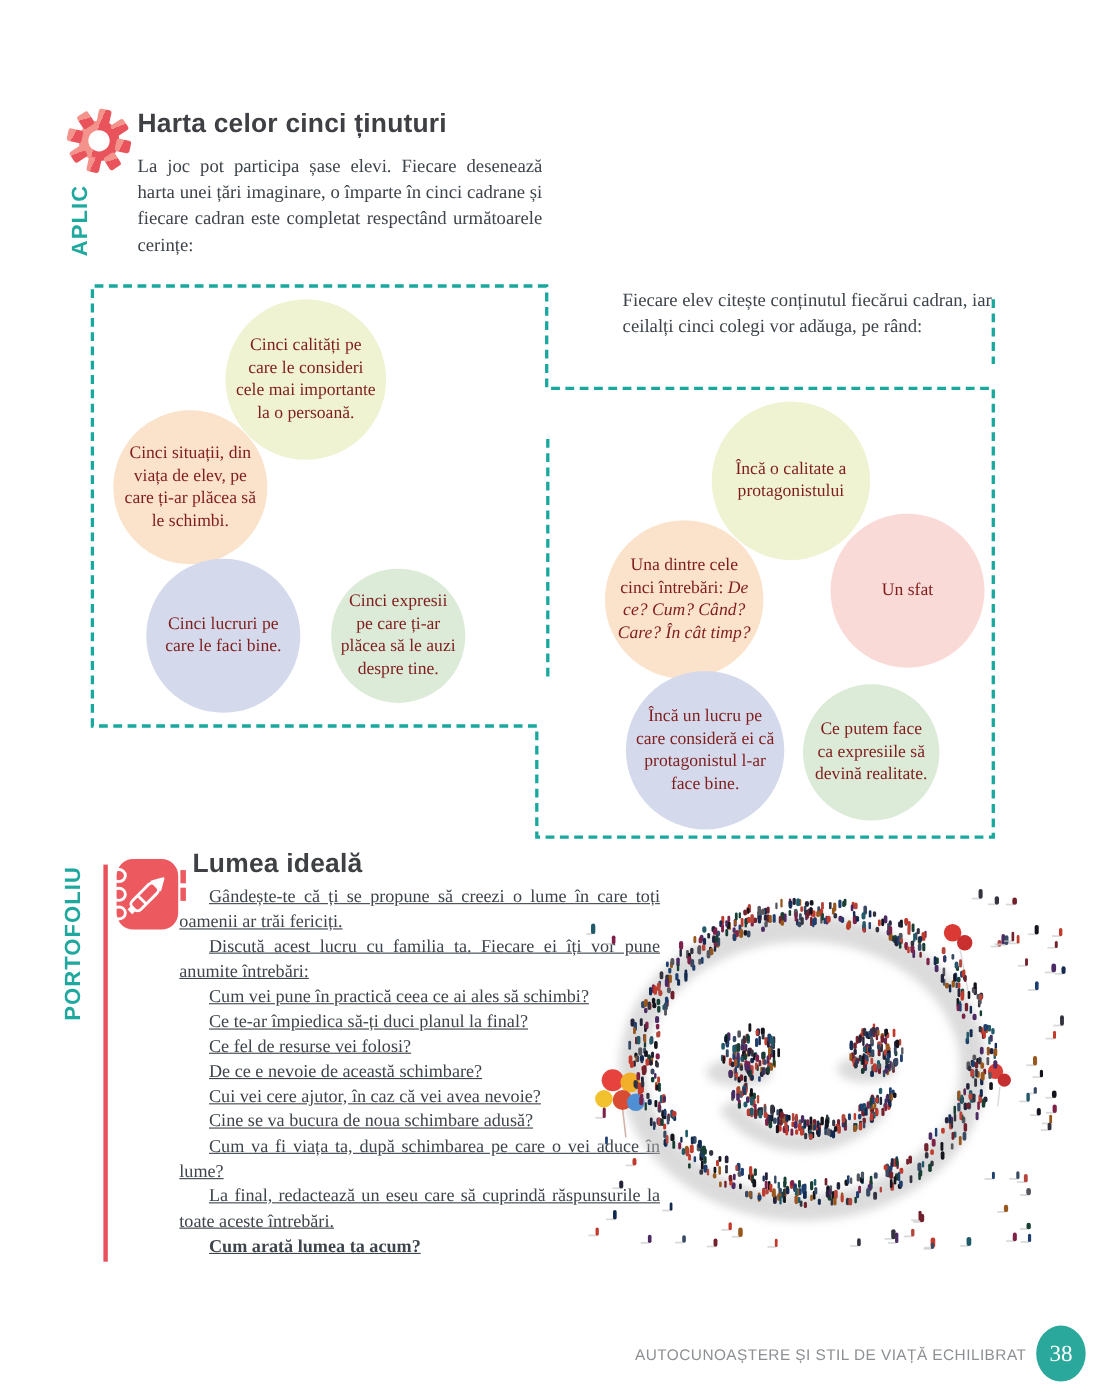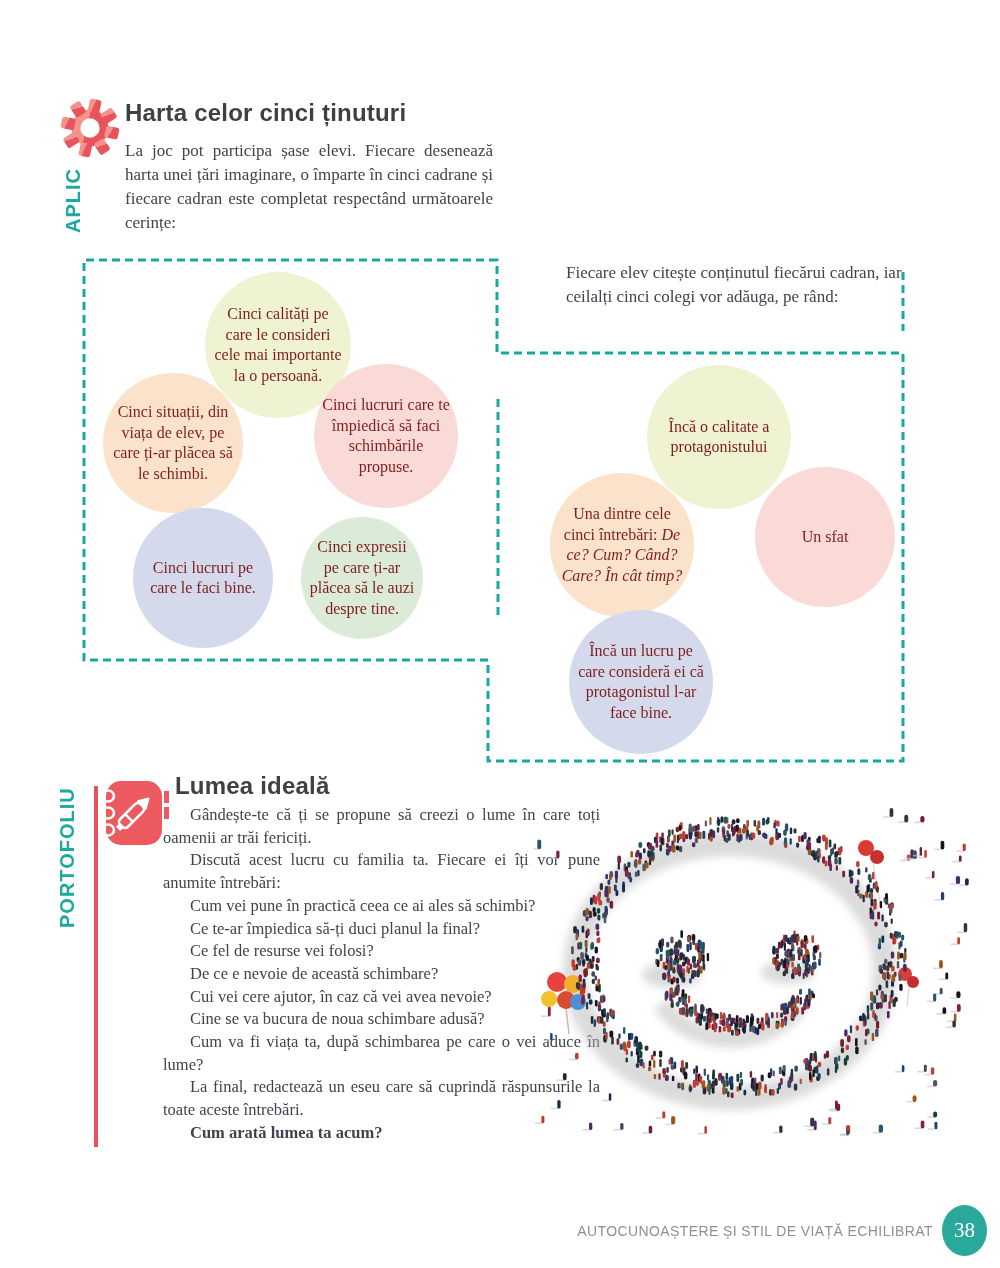--- a/index.html
+++ b/index.html
@@ -20,21 +20,21 @@
   .intro { position:absolute; left:125px; top:139px; width:368px; }
   .note  { position:absolute; left:566px; top:261px; width:336px; text-align:left; }
 
   .circle { position:absolute; border-radius:50%; display:flex; align-items:center;
     justify-content:center; text-align:center; padding:8px; }
   .circle p { font-size:16px; line-height:20.5px; color:#7f1d1d; }
   .circle em { font-style:italic; }
 
   .portfolio-text { position:absolute; left:163px; top:804px; width:437px; }
   .portfolio-text p { font-size:16.5px; line-height:22.7px; text-indent:27px;
-    text-align:justify; color:#3e444b; }
+    text-align:justify; color:#3e444b;text-decoration:underline; }
   .portfolio-text p.bold { font-weight:700; }
 
   .redline { position:absolute; left:94px; top:786px; width:4px; height:361px; background:#e8505a; }
 
   .footer { position:absolute; top:1205px; right:13px; display:flex; align-items:center; gap:9px; }
   .footer .chapter { font-family:"Liberation Sans","DejaVu Sans",sans-serif; font-size:14px;
     color:#8d9093; letter-spacing:0.4px; }
   .page-badge { width:45px; height:51px; border-radius:50%; background:#2aa89b; color:#fff;
     display:flex; align-items:center; justify-content:center; font-size:21px;
     font-family:"Liberation Serif",serif; }
@@ -83,41 +83,41 @@
   <p class="bodytext indent intro">La joc pot participa șase elevi. Fiecare desenează harta unei țări imaginare, o împarte în cinci cadrane și fiecare cadran este completat respectând următoarele cerințe:</p>
 
   <p class="bodytext indent note">Fiecare elev citește conținutul fiecărui cadran, iar ceilalți cinci colegi vor adăuga, pe rând:</p>
 
   <div class="circle" style="left: 205px; top: 272px; width: 146px; height: 146px; background-color: rgb(239, 243, 210);">
     <p>Cinci calități pe care le consideri cele mai importante la o persoană.</p>
   </div>
   <div class="circle" style="left: 103px; top: 373px; width: 140px; height: 140px; background-color: rgb(251, 227, 203);">
     <p>Cinci situații, din viața de elev, pe care ți-ar plăcea să le schimbi.</p>
   </div>
-  <div class="circle" style="left: 314px; top: 364px; width: 144px; height: 144px; background-color: rgb(250, 218, 214);">
-    <p>Cinci lucruri care te împiedică să faci schimbările propuse.</p>
-  </div>
   <div class="circle" style="left: 133px; top: 508px; width: 140px; height: 140px; background-color: rgb(212, 218, 236);">
     <p>Cinci lucruri pe care le faci bine.</p>
   </div>
   <div class="circle" style="left: 301px; top: 517px; width: 122px; height: 122px; background-color: rgb(220, 235, 216);">
     <p>Cinci expresii pe care ți-ar plăcea să le auzi despre tine.</p>
   </div>
 
   <div class="circle" style="left: 647px; top: 365px; width: 144px; height: 144px; background-color: rgb(239, 243, 210);">
     <p>Încă o calitate a protagonistului</p>
   </div>
   <div class="circle" style="left: 550px; top: 473px; width: 144px; height: 144px; background-color: rgb(251, 227, 203);">
     <p><span>Una dintre cele cinci întrebări: </span><em class="qi">De ce? Cum? Când? Care? În cât timp?</em></p>
   </div>
   <div class="circle" style="left: 755px; top: 467px; width: 140px; height: 140px; background-color: rgb(250, 218, 214);">
     <p>Un sfat</p>
   </div>
   <div class="circle" style="left: 569px; top: 610px; width: 144px; height: 144px; background-color: rgb(212, 218, 236);">
     <p>Încă un lucru pe care consideră ei că protagonistul l-ar face bine.</p>
+  </div>
+  <div class="circle" style="left: 730px; top: 622px; width: 124px; height: 124px; background-color: rgb(220, 235, 216);">
+    <p>Ce putem face ca expresiile să devină realitate.</p>
   </div>
 
   <div class="vlabel" style="left:56px;top:776px;height:164px">PORTOFOLIU</div>
   <div class="redline"></div>
 
   <svg class="overlay" style="left:96px;top:778px" width="76" height="76" viewBox="0 0 76 76">
     <rect x="10" y="3" width="56" height="64" rx="15" fill="#ec5a60"></rect>
     <rect x="68" y="13" width="5" height="12" fill="#ec5a60"></rect>
     <rect x="68" y="29" width="5" height="12" fill="#ec5a60"></rect>
     <g fill="none" stroke="#ffffff" stroke-width="2.6">

